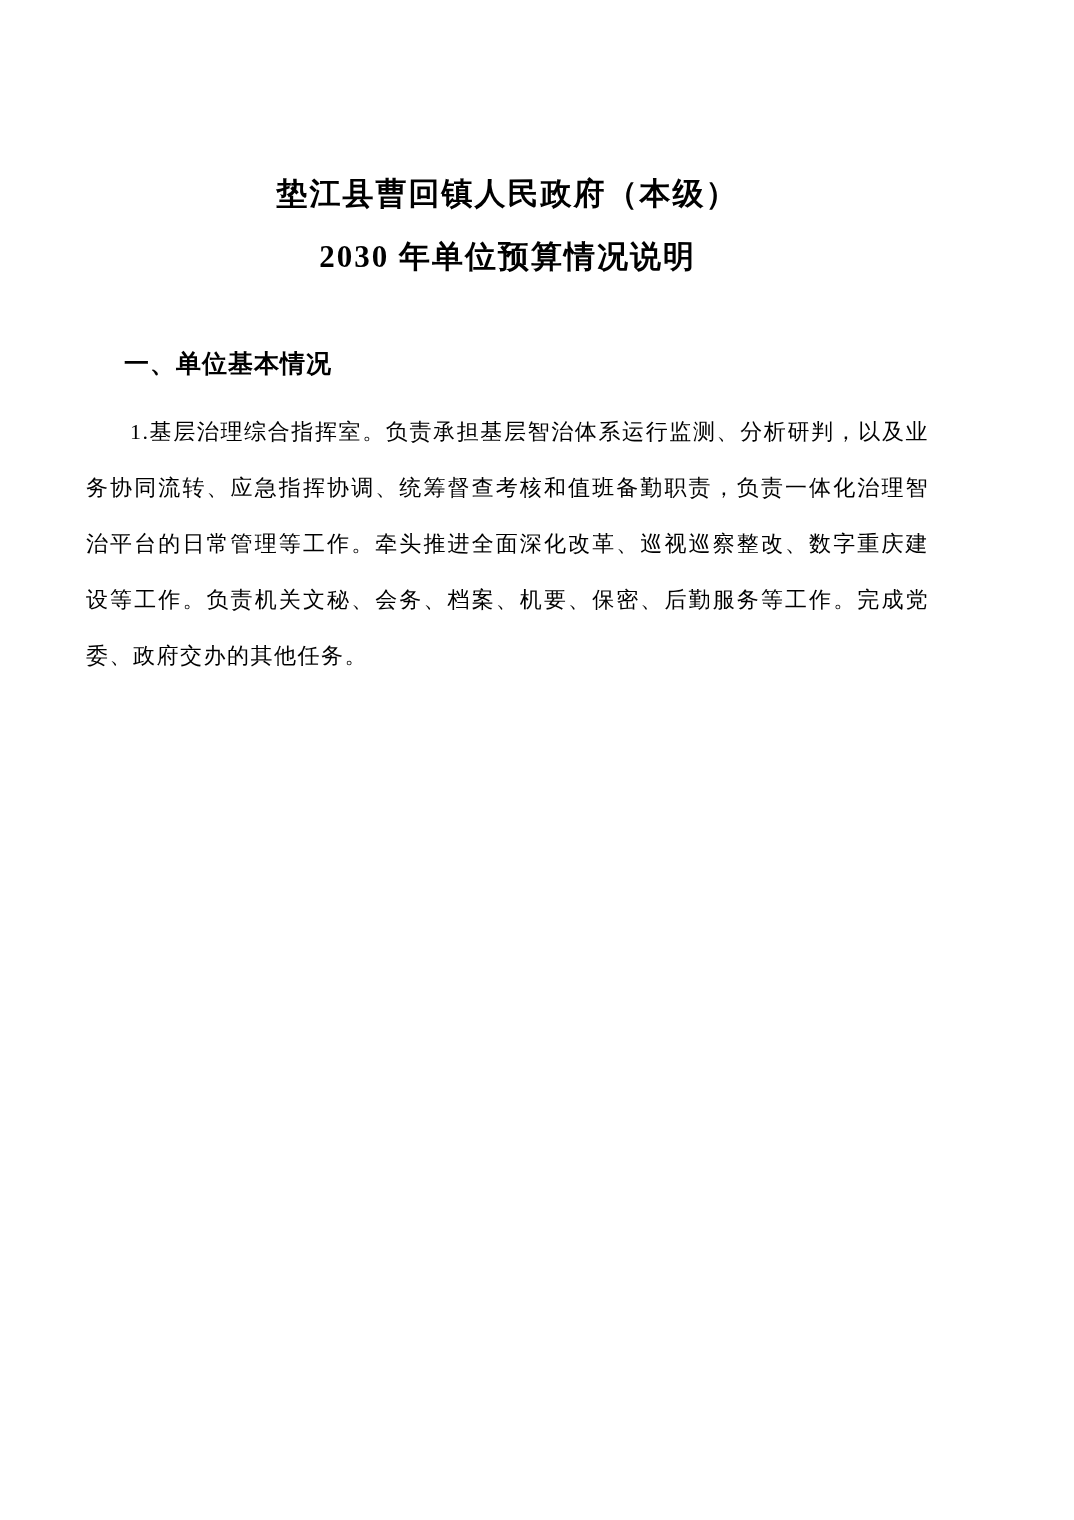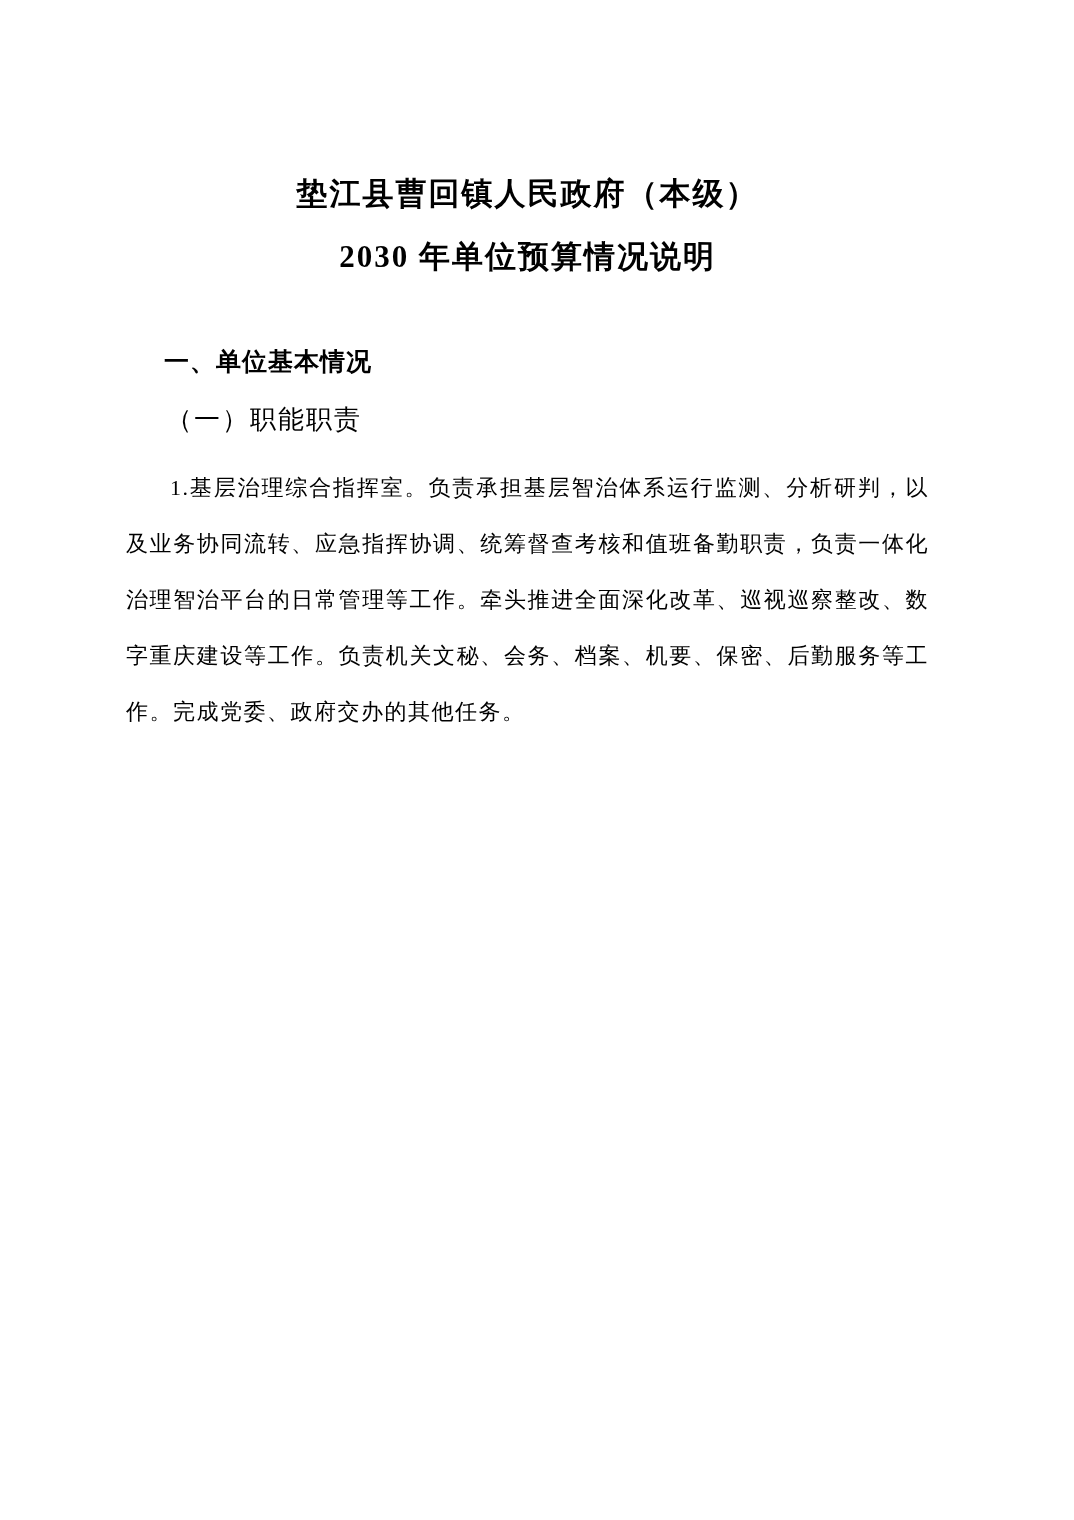--- a/index.html
+++ b/index.html
@@ -7,21 +7,21 @@
     padding: 0;
     background: #ffffff;
   }
   .page {
     position: relative;
     width: 1074px;
     height: 1520px;
     margin: 0 auto;
     background: #ffffff;
     box-sizing: border-box;
-    padding: 162px 133px 0 114px;
+    padding: 162px 133px 0 74px;
     overflow: hidden;
     color: #000000;
     font-family: "Liberation Serif", "DejaVu Serif", serif;
   }
   .doc-title {
     margin: 0 0 48px 0;
     text-align: center;
     font-size: 31px;
     font-weight: bold;
     line-height: 63px;
@@ -31,21 +31,21 @@
   .doc-title .title-line {
     display: block;
   }
   .section-heading {
     margin: 0;
     font-size: 25px;
     font-weight: bold;
     line-height: 56px;
     text-indent: 2em;
     letter-spacing: 1px;
-    font-family: Liberation Mono, monospace;
+    font-family: Liberation Serif, serif;
   }
   .subsection-heading {
     margin: 0;
     font-size: 26px;
     font-weight: normal;
     line-height: 56px;
     text-indent: 2em;
     letter-spacing: 2px;
   }
   .body-paragraph {
@@ -64,20 +64,19 @@
 
 <div class="page">
 
   <h1 class="doc-title">
     <span class="title-line">垫江县曹回镇人民政府（本级）</span>
     <span class="title-line">2030 年单位预算情况说明</span>
   </h1>
 
   <h2 class="section-heading">一、单位基本情况</h2>
 
-  <h3 class="subsection-heading">（一）职能职责</h3>
 
   <p class="body-paragraph">1.基层治理综合指挥室。负责承担基层智治体系运行监测、分析研判，以及业务协同流转、应急指挥协调、统筹督查考核和值班备勤职责，负责一体化治理智治平台的日常管理等工作。牵头推进全面深化改革、巡视巡察整改、数字重庆建设等工作。负责机关文秘、会务、档案、机要、保密、后勤服务等工作。完成党委、政府交办的其他任务。</p>
 
 
 
 
 </div>
 
 </body></html>

